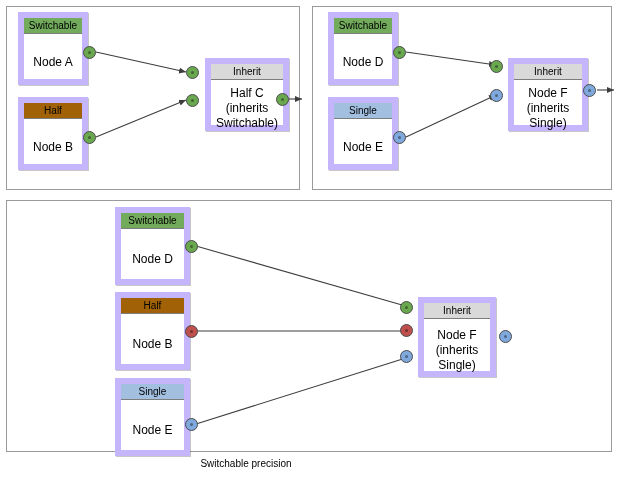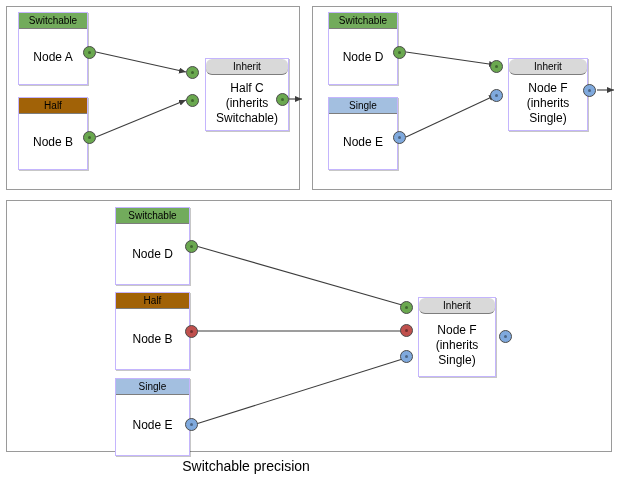--- a/index.html
+++ b/index.html
@@ -18,37 +18,37 @@
     box-sizing:border-box;
   }
   #panel-top-left{left:6px;top:6px;width:294px;height:184px;}
   #panel-top-right{left:312px;top:6px;width:300px;height:184px;}
   #panel-bottom{left:6px;top:200px;width:606px;height:252px;}
 
   
   .node{
     position:absolute;
     box-sizing:border-box;
-    border:1px solid #c4b5fd;
+    border:6px solid #c4b5fd;
     background:#ffffff;
     box-shadow:1px 1px 0 rgba(0,0,0,0.22);
   }
   .node-header{
     box-sizing:border-box;
     height:16px;line-height:15px;
     text-align:center;
     font-size:10px;
     border-bottom:1px solid #7d7d7d;
     white-space:nowrap;
     overflow:hidden;
   }
   .hdr-switchable{background:#72ab5c;}
   .hdr-half{background:#a16207;}
   .hdr-single{background:#a3bfe0;}
-  .hdr-inherit{background:#d9d9d9;border-radius:6px;}
+  .hdr-inherit{background:#d9d9d9;}
 
   .node-body{
     box-sizing:border-box;
     display:flex;align-items:center;justify-content:center;
     text-align:center;
     font-size:12px;
     line-height:15px;
     padding:2px 3px;
     white-space:pre-line;
   }
@@ -73,21 +73,21 @@
   .port-blue{background:#7fa9dd;}
 
   
   .edges{position:absolute;left:0;top:0;width:618px;height:488px;pointer-events:none;z-index:3;}
 
   
   #caption{
     position:absolute;
     left:0;top:458px;width:492px;
     text-align:center;
-    font-size:14px;
+    font-size:10px;
   }
 </style>
 </head>
 <body>
 
 <div class="stage">
 
   <svg class="edges" viewBox="0 0 618 488">
     <defs>
       <marker id="ah" markerWidth="8" markerHeight="8" refX="7" refY="3" orient="auto" markerUnits="userSpaceOnUse">

